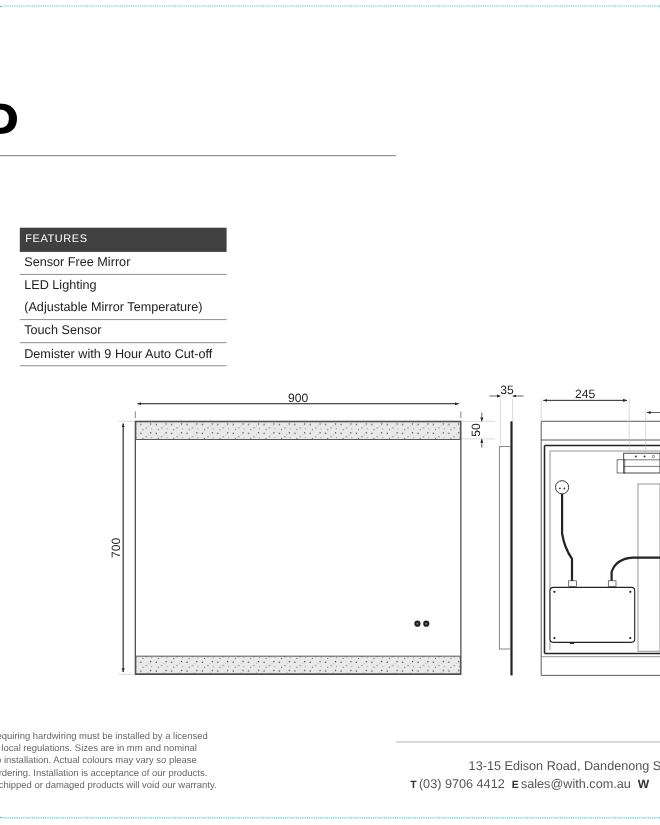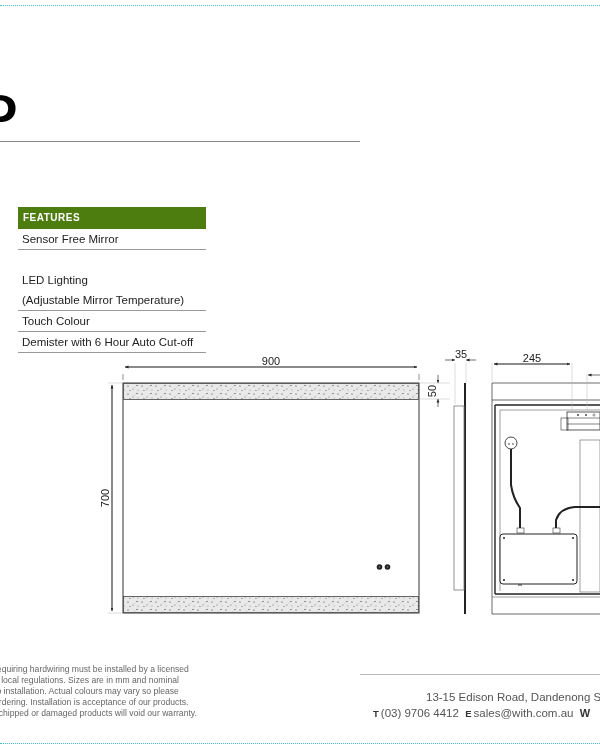--- a/index.html
+++ b/index.html
@@ -1,47 +1,47 @@
 <!DOCTYPE html>
 <html><head>
 <meta charset="utf-8">
 <style>
   html, body { margin: 0; padding: 0; background: #ffffff; }
   body { width: 600px; height: 750px; position: relative; overflow: hidden; font-family: "Liberation Sans", sans-serif; color: #222; }
   .dotline { position: absolute; left: 0; width: 600px; height: 0; border-top: 1px dotted #3fc3d8; }
   .title-char { position: absolute; left: -14px; top: 90px; font-size: 38px; font-weight: bold; color: #000; font-family: "DejaVu Sans", sans-serif; line-height: 1; }
   .title-rule { position: absolute; left: 0; top: 141px; width: 360px; height: 0; border-top: 1px solid #888; }
   .features { position: absolute; left: 18px; top: 207px; width: 188px; }
-  .features-head { background: #4d7c0f; color: #fff; font-weight: bold; font-size: 10px; letter-spacing: 0.5px; height: 22px; line-height: 22px; padding-left: 5px; }
+  .features-head { background: #404040; color: #fff; font-weight: normal; font-size: 10px; letter-spacing: 0.5px; height: 22px; line-height: 22px; padding-left: 5px; }
   .feat-row { font-size: 11.5px; color: #222; padding-left: 4px; border-bottom: 1px solid #999; line-height: 20px; }
   .drawing { position: absolute; left: 0; top: 0; }
   .disclaimer { position: absolute; left: 0; top: 664px; width: 215px; font-size: 8.6px; line-height: 11px; color: #666; text-align: right; white-space: nowrap; overflow: hidden; }
   .disclaimer div { text-align: left; margin-left: -6px; }
   .footer-rule { position: absolute; left: 360px; top: 674px; width: 240px; border-top: 1px solid #bbb; }
   .addr { position: absolute; left: 426px; top: 691px; font-size: 11.5px; color: #555; white-space: nowrap; }
   .contact { position: absolute; left: 373px; top: 707px; font-size: 11.5px; color: #555; white-space: nowrap; }
   .contact b { color: #333; font-size: 9.5px; margin-right: 2px; }
 </style>
 </head>
 <body>
 
 <div class="dotline" style="top:5px;"></div>
 
 <div class="title-char">D</div>
 <div class="title-rule"></div>
 
 <div class="features">
   <div class="features-head">FEATURES</div>
   <div class="feat-row">Sensor Free Mirror</div>
-  <div class="feat-row" style="line-height:20px;margin-top:20px;">
+  <div class="feat-row" style="line-height:20px;">
     <div>LED Lighting</div>
     <div>(Adjustable Mirror Temperature)</div>
   </div>
-  <div class="feat-row">Touch Colour</div>
-  <div class="feat-row">Demister with 6 Hour Auto Cut-off</div>
+  <div class="feat-row">Touch Sensor</div>
+  <div class="feat-row">Demister with 9 Hour Auto Cut-off</div>
 </div>
 
 <svg class="drawing" width="600" height="750" viewBox="0 0 600 750" xmlns="http://www.w3.org/2000/svg">
   <defs>
     <pattern id="speck" width="14" height="8" patternUnits="userSpaceOnUse">
       <rect width="14" height="8" fill="#e9e9e9"></rect>
       <circle cx="2" cy="2" r="0.6" fill="#333"></circle>
       <circle cx="7" cy="5" r="0.5" fill="#555"></circle>
       <circle cx="11" cy="1.5" r="0.6" fill="#222"></circle>
       <circle cx="4" cy="6.5" r="0.5" fill="#444"></circle>

